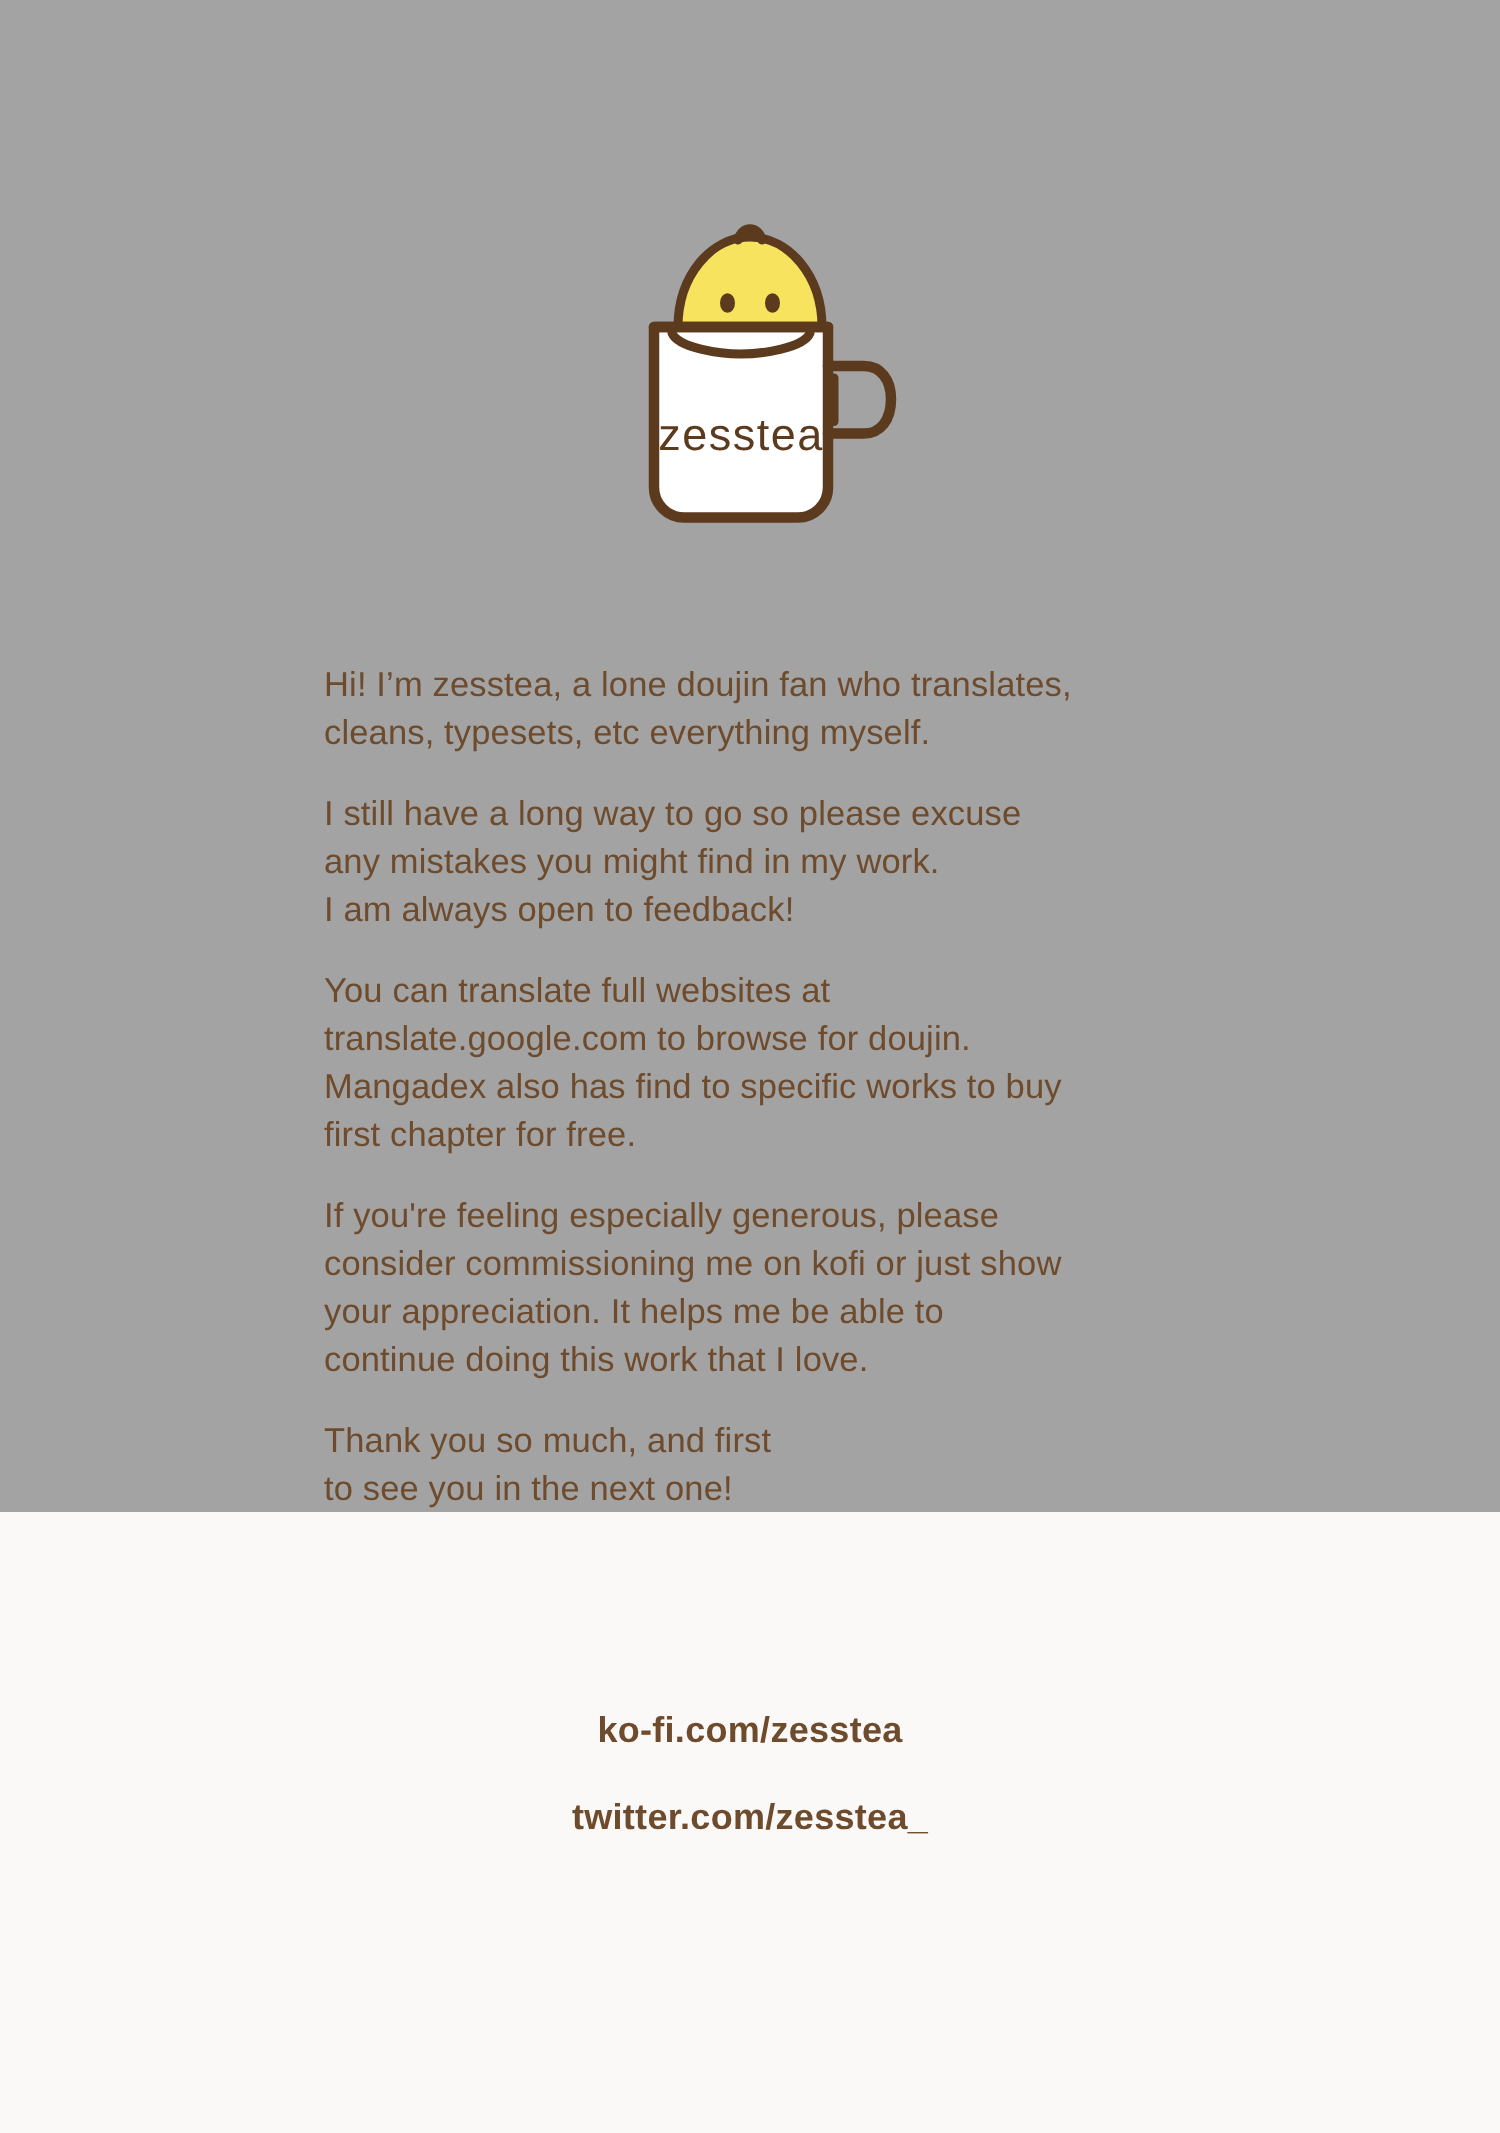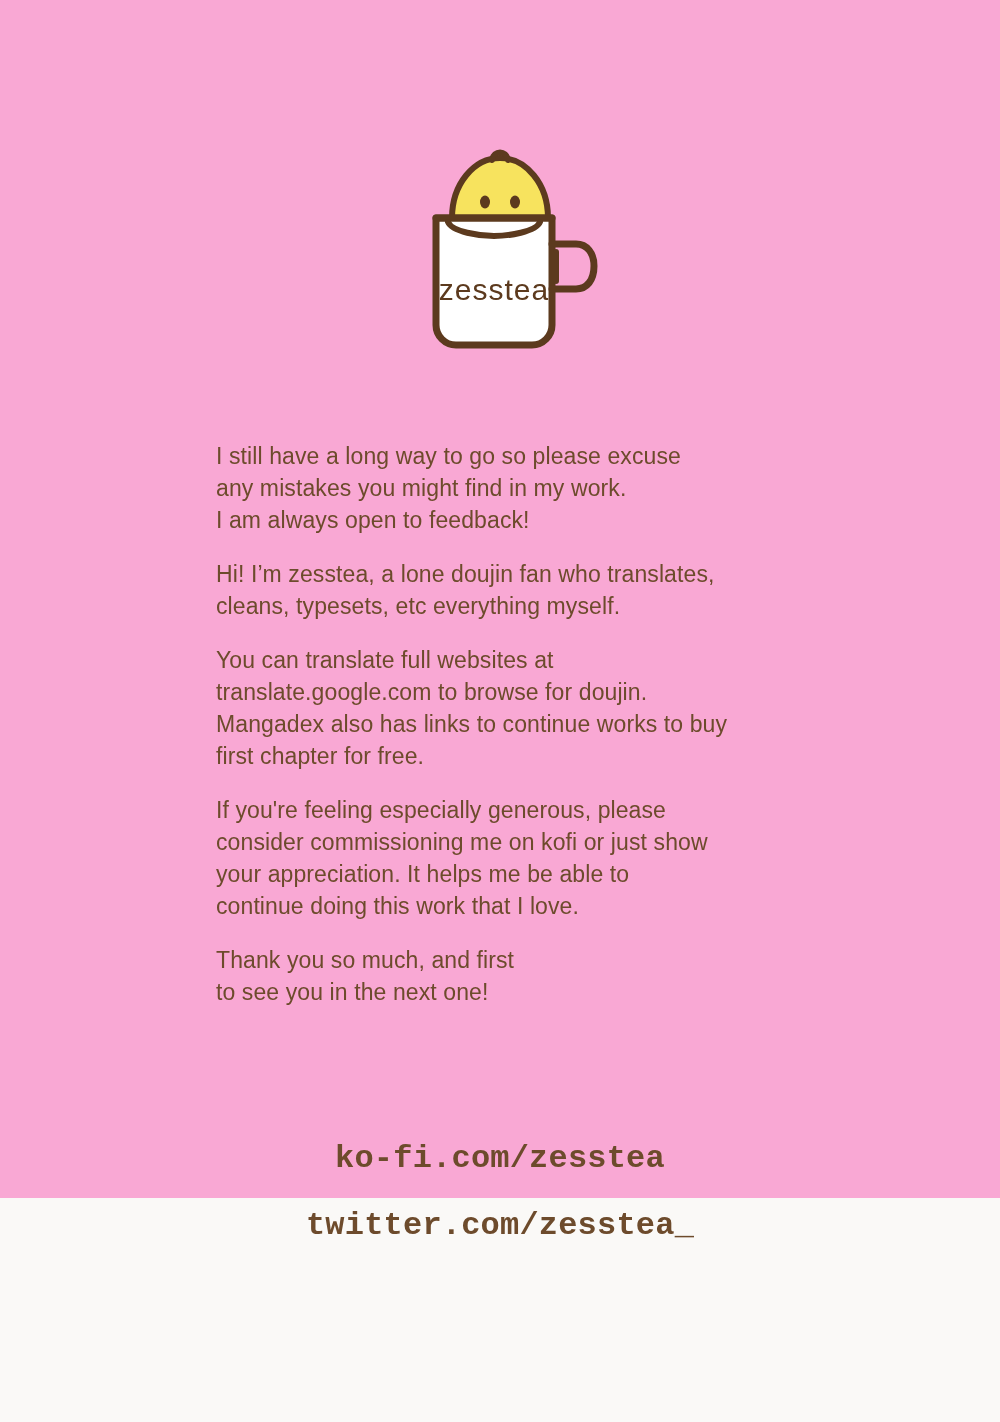--- a/index.html
+++ b/index.html
@@ -10,22 +10,22 @@
     width: 1000px;
     height: 1422px;
     background: #faf9f7;
     font-family: "Liberation Sans", sans-serif;
     color: #6b4a2b;
     overflow: hidden;
   }
   .page {
     position: relative;
     width: 1000px;
-    height: 1198px;
-    background: #f9a8d4;
+    height: 1008px;
+    background: #a3a3a3;
   }
 
   
   .logo-wrap {
     position: absolute;
     left: 0;
     top: 140px;
     width: 1000px;
     display: flex;
     justify-content: center;
@@ -56,27 +56,26 @@
   
   .links {
     position: absolute;
     left: 0;
     top: 1140px;
     width: 1000px;
     text-align: center;
   }
   .link {
     display: block;
-    font-size: 32px;
+    font-size: 24px;
     font-weight: bold;
     color: #6d4b2c;
     text-decoration: none;
     margin-bottom: 30px;
     letter-spacing: 0.2px;
-    font-family: Liberation Mono, monospace;
   }
 </style>
 </head>
 <body>
 
 <div class="page">
 
   <div class="logo-wrap">
     <svg class="logo" viewBox="0 0 240 240">
 
@@ -96,34 +95,34 @@
       <path d="M172 104 L196 104 C207 104 214 113 214 126 C214 140 207 149 196 149 L172 149" fill="none" stroke="#5c3a1e" stroke-width="7" stroke-linejoin="round" stroke-linecap="round"></path>
       <path d="M176 112 L176 141" fill="none" stroke="#5c3a1e" stroke-width="6" stroke-linecap="round"></path>
 
       <text x="114" y="160" text-anchor="middle" font-family="Liberation Sans, sans-serif" font-size="30" letter-spacing="1" fill="#5c3a1e">zesstea</text>
     </svg>
   </div>
 
   <div class="content">
 
     <p class="para">
+      <span class="line">Hi! I’m zesstea, a lone doujin fan who translates,</span>
+      <span class="line">cleans, typesets, etc everything myself.</span>
+    </p>
+
+    <p class="para">
       <span class="line">I still have a long way to go so please excuse</span>
       <span class="line">any mistakes you might find in my work.</span>
       <span class="line">I am always open to feedback!</span>
     </p>
 
     <p class="para">
-      <span class="line">Hi! I’m zesstea, a lone doujin fan who translates,</span>
-      <span class="line">cleans, typesets, etc everything myself.</span>
-    </p>
-
-    <p class="para">
       <span class="line">You can translate full websites at</span>
       <span class="line">translate.google.com to browse for doujin.</span>
-      <span class="line">Mangadex also has links to continue works to buy</span>
+      <span class="line">Mangadex also has find to specific works to buy</span>
       <span class="line">first chapter for free.</span>
     </p>
 
     <p class="para">
       <span class="line">If you're feeling especially generous, please</span>
       <span class="line">consider commissioning me on kofi or just show</span>
       <span class="line">your appreciation. It helps me be able to</span>
       <span class="line">continue doing this work that I love.</span>
     </p>
 

